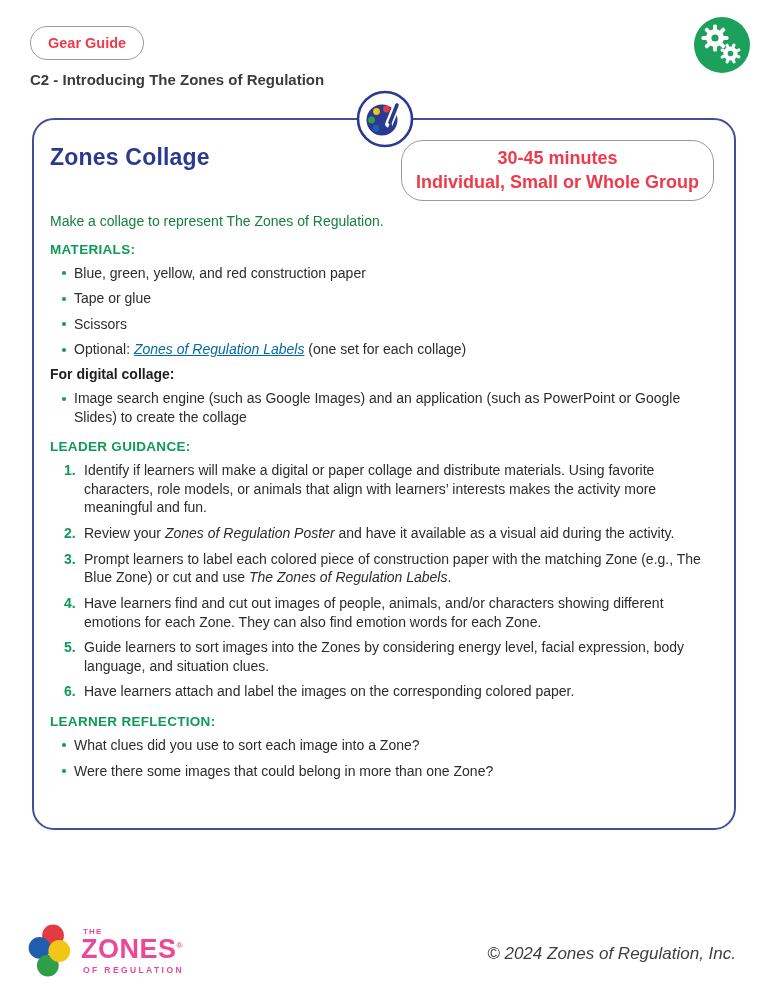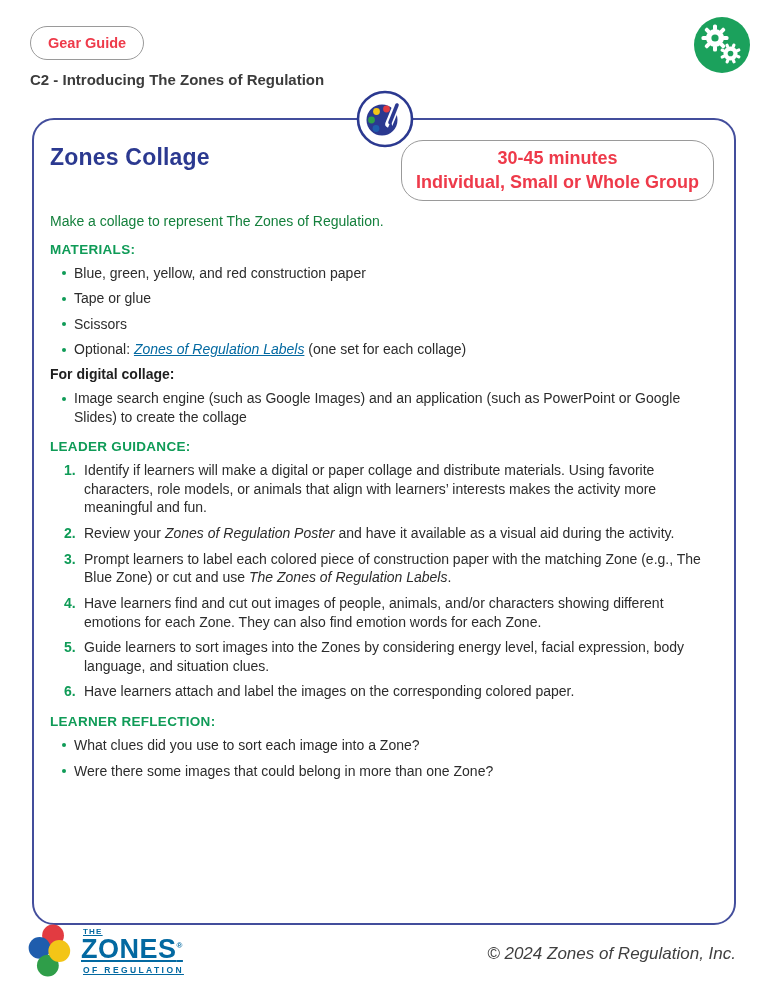--- a/index.html
+++ b/index.html
@@ -20,21 +20,21 @@
     background:#fff;
   }
   .gears-badge { position:absolute; right:16px; top:15px; width:60px; height:60px; }
   .header-title {
     position:absolute; left:30px; top:71px;
     font-size:15px; font-weight:600; color:#3c3c3c;
   }
 
   
   .card {
-    position:absolute; left:32px; right:32px; top:118px; height:807px;
+    position:absolute; left:32px; right:32px; top:118px; height:712px;
     border:2px solid #434e9c; border-radius:22px;
     padding:24px 20px 0 16px;
     background:#fff;
     overflow:hidden;
   }
   .palette-badge {
     position:absolute; left:355px; top:89px;
     width:60px; height:60px; z-index:2;
   }
   .title-row { display:flex; justify-content:space-between; align-items:flex-start; }
@@ -72,21 +72,21 @@
     content:counter(n) "."; position:absolute; left:0; top:0;
     color:#0f9b57; font-weight:800;
   }
 
   .seg-italic { font-style:italic; }
   .seg-link { color:#0369a1; font-style:italic; text-decoration:underline; cursor:pointer; }
 
   
   .footer-logo { position:absolute; left:28px; bottom:16px; display:flex; align-items:center; }
   .logo-circles { width:48px; height:54px; }
-  .logo-text { margin-left:5px; color:#0369a1;text-decoration:underline; }
+  .logo-text { margin-left:5px; color:#ec4899; }
   .logo-the { font-size:8px; font-weight:800; letter-spacing:1.2px; margin-left:2px; }
   .logo-zones { font-size:27px; font-weight:800; letter-spacing:.5px; line-height:1; }
   .logo-zones sup { font-size:8px; font-weight:700; }
   .logo-ofreg { font-size:8.5px; font-weight:800; letter-spacing:2.4px; margin-top:2px; margin-left:2px; }
   .copyright {
     position:absolute; right:32px; bottom:30px;
     font-size:17px; font-style:italic; color:#3f3f3f;
   }
 </style>
 </head>

